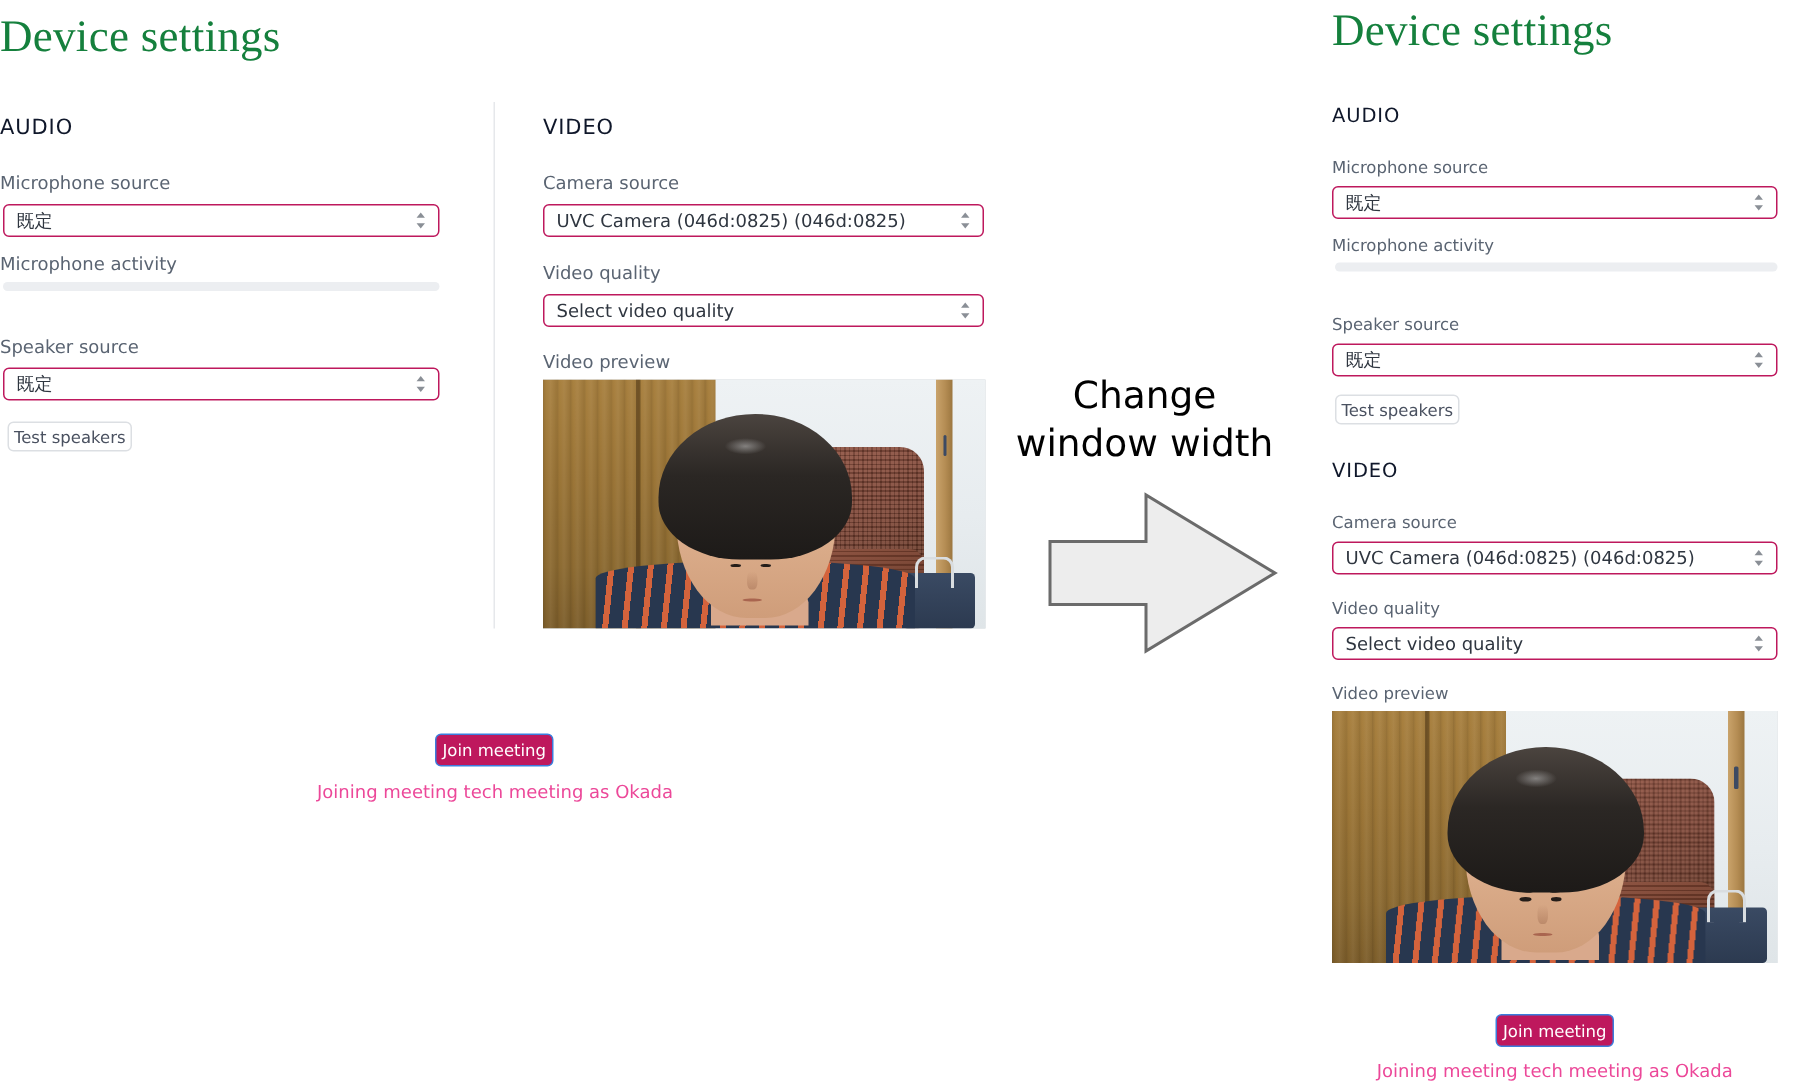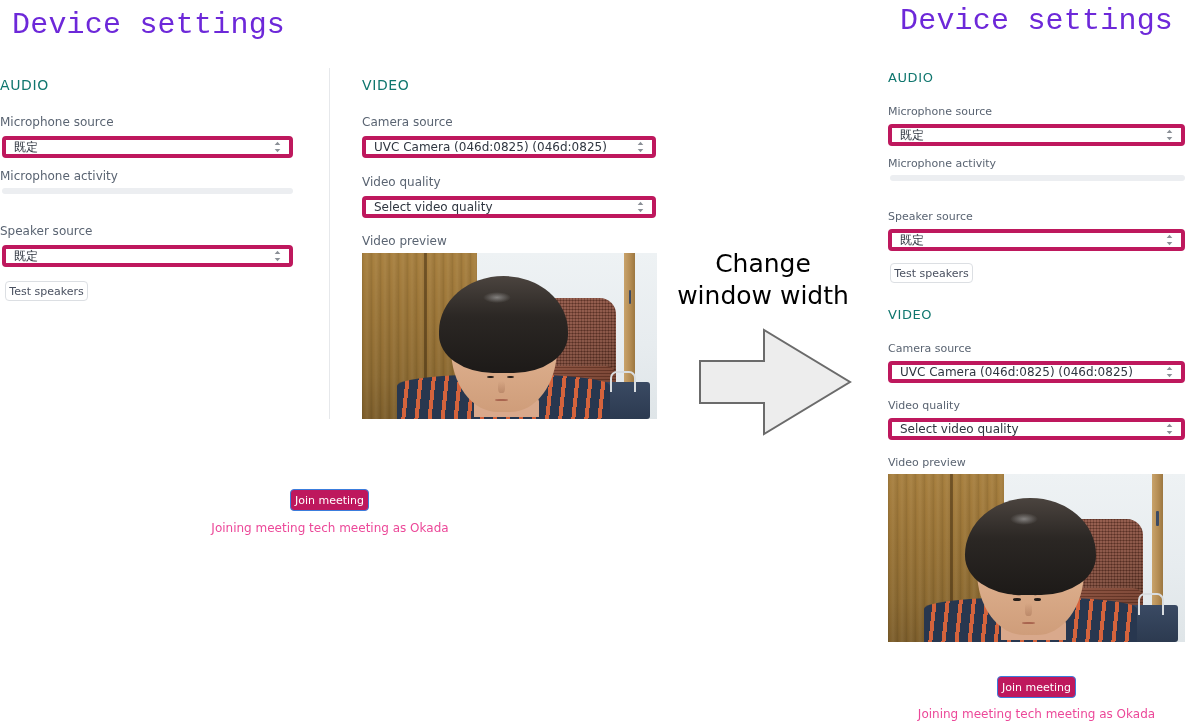--- a/index.html
+++ b/index.html
@@ -7,43 +7,42 @@
     margin: 0; padding: 0;
     width: 1200px; height: 723px;
     background: #ffffff;
     font-family: "DejaVu Sans", "Liberation Sans", sans-serif;
     overflow: hidden;
   }
   #stage { position: relative; width: 1200px; height: 723px; background:#fff; }
 
   
   .page-title {
-    font-family: Liberation Mono, monospace;
+    font-family: Liberation Serif, serif;
     font-weight: 400;
-    color: #6d28d9;
+    color: #15803d;
     letter-spacing: .2px;
     white-space: nowrap;
-    margin-left: 12px;
   }
   .section-head {
-    color: #0f766e;
+    color: #0f172a;
     font-weight: 400;
     letter-spacing: .6px;
   }
   .field-label {
     color: #5a6472;
     font-weight: 400;
     white-space: nowrap;
   }
   .select-box {
     position: relative;
     display: flex;
     align-items: center;
     background: #fff;
-    border: 4px solid #be185d;
+    border: 1px solid #be185d;
     border-radius: 4px;
     color: #2f3640;
     padding-left: 8px;
     overflow: hidden;
     white-space: nowrap;
   }
   .select-box .sel-val { line-height: 1; }
   .chev {
     position: absolute;
     right: 7px; top: 50%;

